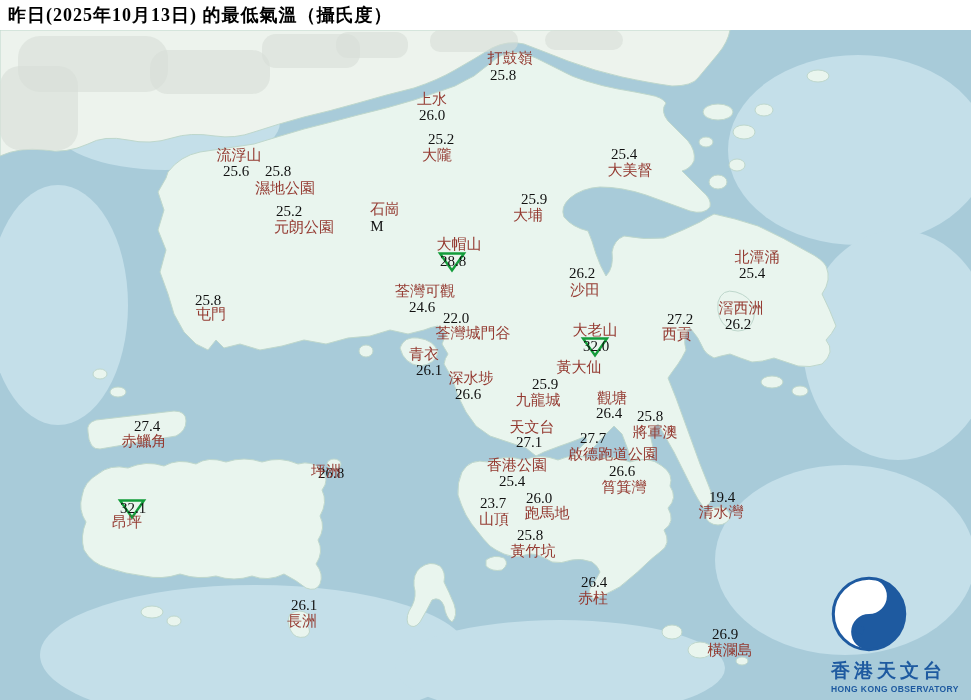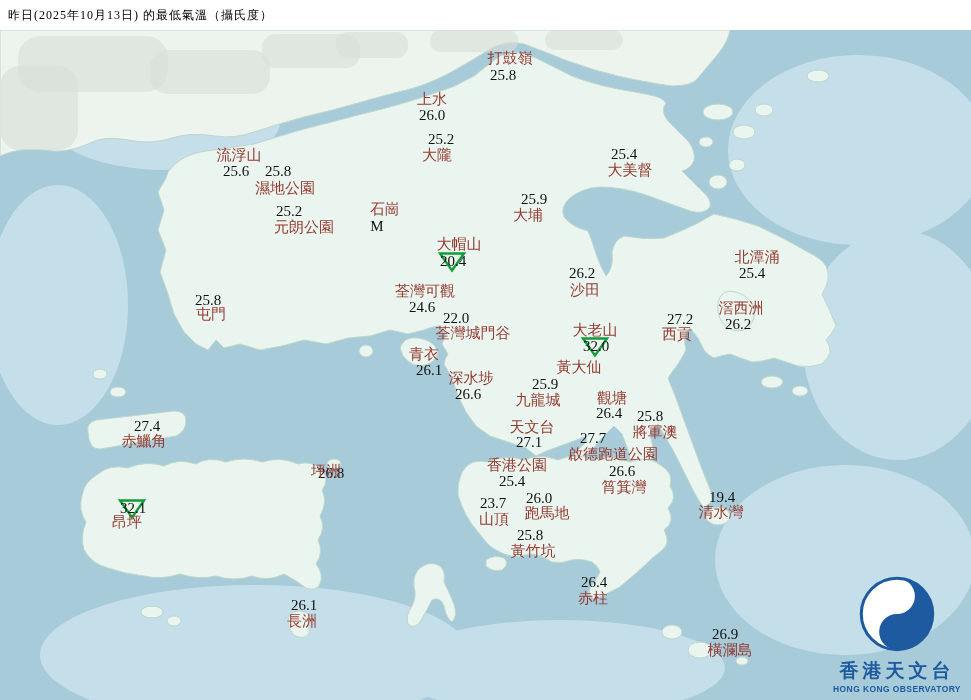--- a/index.html
+++ b/index.html
@@ -1,26 +1,26 @@
 <!DOCTYPE html>
 <html style="--sea: #a8cbd9; --sea-shallow: #c4dfe9; --land: #e9f5ee; --mainland: #edf3ed; --urban: #d7ddd7; --coast: #bed7cc; --station-name: #943a31; --temp-text: #111111; --min-marker: #129c3a; --logo-blue: #1e5aa0; --title-bg: #ffffff; --title-text: #000000;"><head>
 <meta charset="utf-8">
 <style>
   *{margin:0;padding:0;box-sizing:border-box}
   body{font-family:"Liberation Serif","DejaVu Serif",serif;background:#ccc}
   .screen{position:relative;width:971px;height:700px;background:var(--sea,#a8cbd9);overflow:hidden}
   .map-svg{position:absolute;left:0;top:0;z-index:1}
   .title-bar{position:absolute;left:0;top:0;width:100%;height:30px;background:var(--title-bg,#fff);z-index:8;display:flex;align-items:center;padding-left:8px}
-  .title-bar span{font-size:12px;font-weight:400;color:var(--title-text,#000);letter-spacing:1px;white-space:nowrap}
+  .title-bar span{font-size:18px;font-weight:700;color:var(--title-text,#000);letter-spacing:1px;white-space:nowrap}
   .stations{position:absolute;left:0;top:0;width:100%;height:100%;z-index:5}
   .station-name{position:absolute;transform:translate(-50%,-50%);color:var(--station-name,#943a31);font-size:15px;font-weight:500;white-space:nowrap;z-index:6}
   .station-temp{position:absolute;transform:translate(-50%,-50%);color:var(--temp-text,#111);font-size:15px;white-space:nowrap;z-index:6}
   .min-marker{position:absolute;transform:translate(-50%,-50%);z-index:5;overflow:visible}
   .min-marker polygon{fill:none;stroke:var(--min-marker,#129c3a);stroke-width:2.4}
-  .logo{position:absolute;right:8px;bottom:6px;width:132px;text-align:center;z-index:7}
+  .logo{position:absolute;right:8px;bottom:6px;width:132px;z-index:7}
   .logo-cn{color:var(--logo-blue,#1e5aa0);font-size:19px;font-weight:700;letter-spacing:4px;margin-top:2px;white-space:nowrap}
   .logo-en{color:var(--logo-blue,#1e5aa0);font-size:8.5px;font-weight:700;letter-spacing:.4px;font-family:"Liberation Sans","DejaVu Sans",sans-serif;white-space:nowrap}
   svg .land{fill:var(--land,#e9f5ee);stroke:var(--coast,#b9d4c9);stroke-width:1}
   svg .mainland{fill:var(--mainland,#edf3ed);stroke:var(--coast,#b9d4c9);stroke-width:1}
   svg .shallow{fill:var(--sea-shallow,#c4dfe9)}
   svg .urban{fill:var(--urban,#d7ddd7);opacity:.6}
 </style>
 </head>
 <body>
 
@@ -127,21 +127,21 @@
         <span class="station-name" style="left:385px;top:209px">石崗</span>
       </div>
       <div>
         <span class="station-temp" style="left:534px;top:199px">25.9</span>
         <span class="station-name" style="left:528px;top:215px">大埔</span>
       </div>
       <div>
         <svg class="min-marker" style="left:452px;top:262px" width="32" height="25" viewBox="0 0 32 25">
           <polygon points="4,4 28,4 16,21"></polygon>
         </svg>
-        <span class="station-temp" style="left:453px;top:261px">20.4</span>
+        <span class="station-temp" style="left:453px;top:261px">28.8</span>
         <span class="station-name" style="left:459px;top:244px">大帽山</span>
       </div>
       <div>
         <span class="station-temp" style="left:752px;top:273px">25.4</span>
         <span class="station-name" style="left:757px;top:257px">北潭涌</span>
       </div>
       <div>
         <span class="station-temp" style="left:582px;top:273px">26.2</span>
         <span class="station-name" style="left:585px;top:290px">沙田</span>
       </div>

